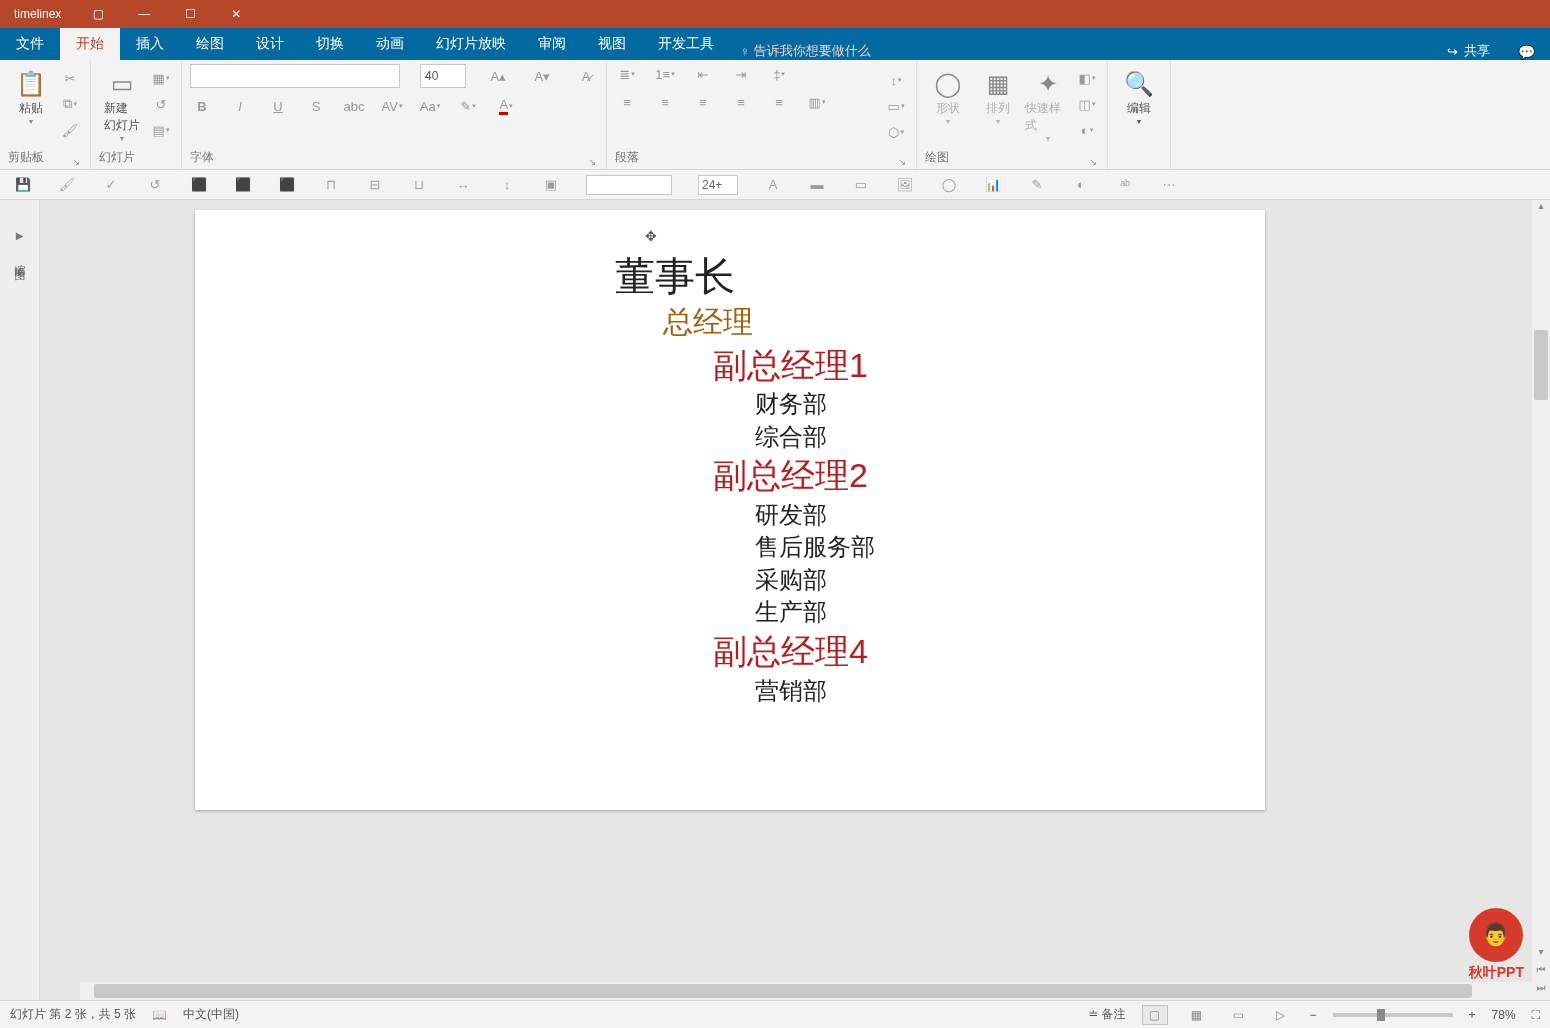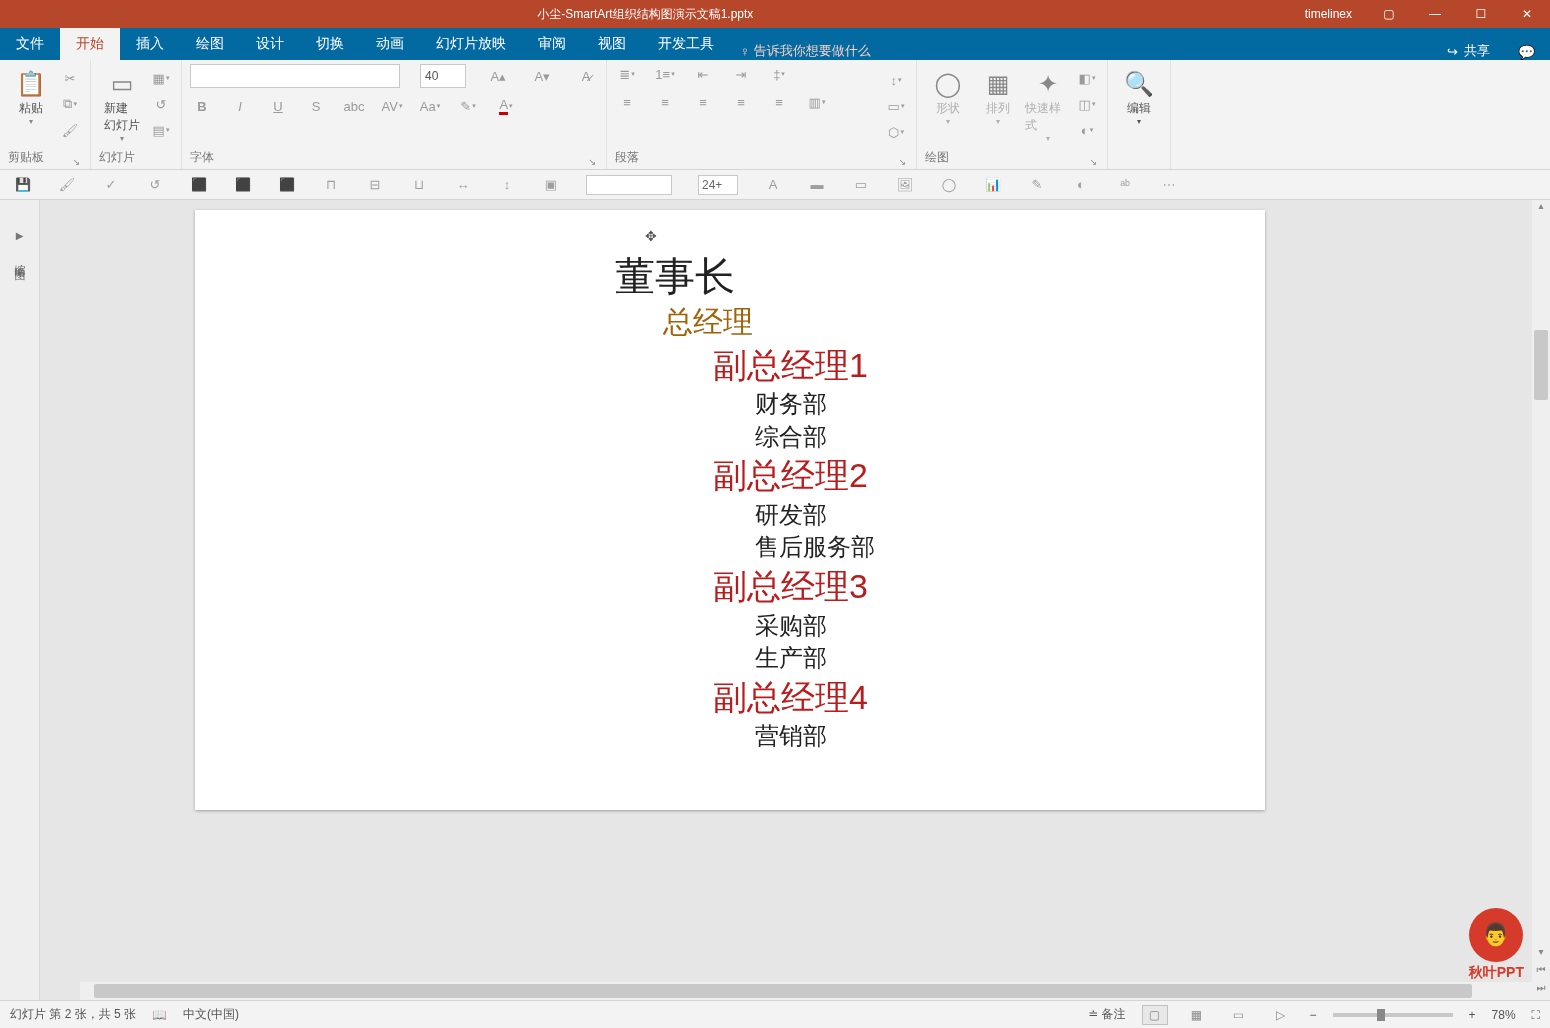--- a/index.html
+++ b/index.html
@@ -70,21 +70,20 @@
 .statusbar .spacer { flex:1; }
 .statusbar .viewbtn { width:26px; height:20px; display:flex; align-items:center; justify-content:center; color:#888; cursor:pointer; border:1px solid transparent; }
 .statusbar .viewbtn.active { border:1px solid #c0c0c0; background:#e8e8e8; }
 .zoom-slider { width:120px; height:4px; background:#c8c8c8; position:relative; }
 .zoom-slider .zthumb { position:absolute; left:44px; top:-4px; width:8px; height:12px; background:#888; }
 </style>
 </head>
 <body>
 
 <div class="titlebar">
-  <div class="title">小尘-SmartArt组织结构图演示文稿1.pptx</div>
   <div class="user">timelinex</div>
   <div class="winbtn">▢</div>
   <div class="winbtn">—</div>
   <div class="winbtn">☐</div>
   <div class="winbtn">✕</div>
 </div>
 
 <div class="menutabs">
   <div class="tab">文件</div>
   <div class="tab active">开始</div>
@@ -276,21 +275,20 @@
       <div class="move-cursor">✥</div>
       <div class="slide-content">
         <div class="l0">董事长</div>
         <div class="l1">总经理</div>
         <div class="l2">副总经理1</div>
         <div class="l3">财务部</div>
         <div class="l3">综合部</div>
         <div class="l2">副总经理2</div>
         <div class="l3">研发部</div>
         <div class="l3">售后服务部</div>
-        <div class="l2">副总经理3</div>
         <div class="l3">采购部</div>
         <div class="l3">生产部</div>
         <div class="l2">副总经理4</div>
         <div class="l3">营销部</div>
       </div>
     </div>
     <div class="watermark">
       <div class="avatar">👨</div>
       <div class="wmtext">秋叶PPT</div>
     </div>

